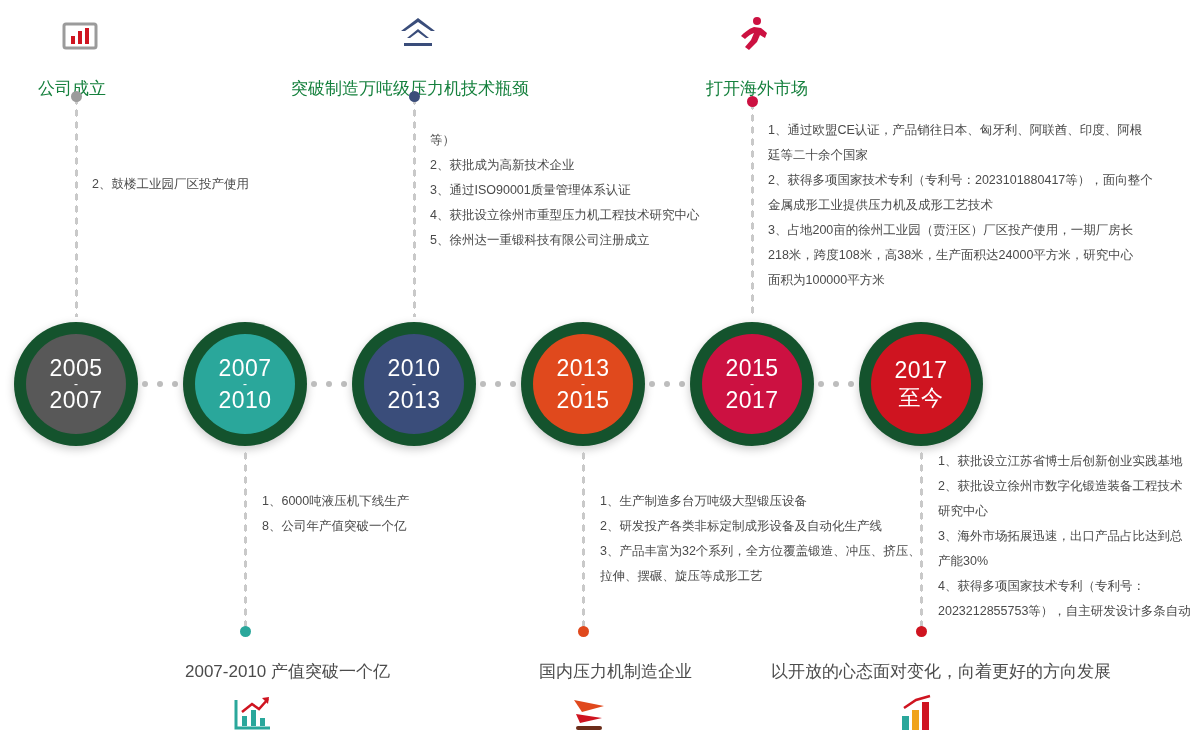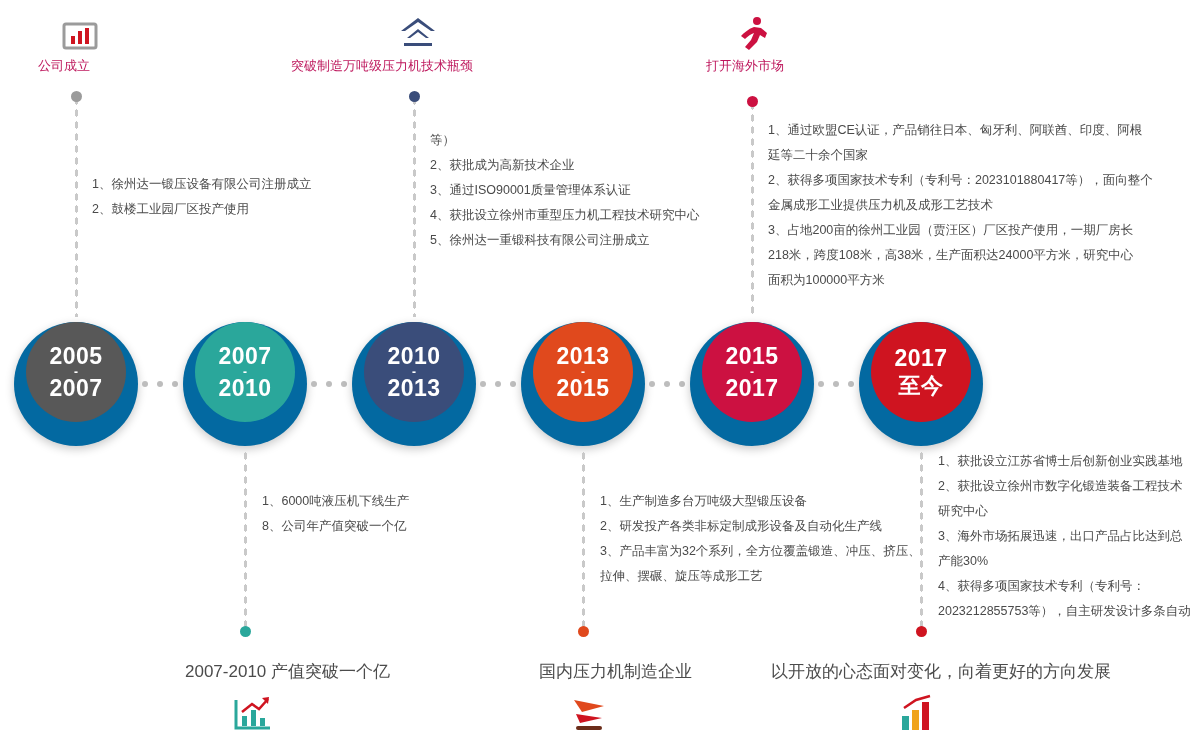--- a/index.html
+++ b/index.html
@@ -11,23 +11,23 @@
     position:relative;
     overflow:hidden;
   }
   .canvas{position:relative;width:1200px;height:738px;}
 
   
   .node{
     position:absolute;
     width:124px;height:124px;
     border-radius:50%;
-    background:#0369a1;
+    background:#14532d;
     box-shadow:0 3px 10px rgba(0,0,0,.22);
-    display:flex;justify-content:center;font-weight:bold;
+    display:flex;align-items:center;justify-content:center;
   }
   .node .inner{
     width:100px;height:100px;border-radius:50%;
     display:flex;flex-direction:column;align-items:center;justify-content:center;
     color:#fff;line-height:1.08;
   }
   .node .y1,.node .y2{font-size:23px;letter-spacing:.5px;}
   .node .dash{font-size:12px;line-height:6px;height:7px;}
 
   .dots-h{
@@ -47,21 +47,21 @@
   }
   .vcap{
     position:absolute;width:11px;height:11px;border-radius:50%;
   }
 
   
   .block{position:absolute;font-size:12.5px;line-height:25px;color:#4a4a4a;}
   .block p{margin:0;}
 
   
-  .head{position:absolute;font-size:13px;color:#be185d;white-space:nowrap;}
+  .head{position:absolute;font-size:17px;color:#15803d;white-space:nowrap;margin-top:20px;}
   .foot{position:absolute;font-size:17px;color:#4b4b4b;white-space:nowrap;}
 
   .icon{position:absolute;}
 </style>
 </head>
 <body>
 
 <div class="canvas">
 
   <div class="icon" style="left:62px;top:20px;">
@@ -94,21 +94,20 @@
   <div class="vline" style="left:74px;top:95px;height:222px;"></div>
   <div class="vcap" style="left:71px;top:91px;background:#9b9b9b;"></div>
 
   <div class="vline" style="left:412px;top:95px;height:222px;"></div>
   <div class="vcap" style="left:409px;top:91px;background:#3a4d7a;"></div>
 
   <div class="vline" style="left:750px;top:100px;height:217px;"></div>
   <div class="vcap" style="left:747px;top:96px;background:#cc1141;"></div>
 
   <div class="block" style="left:92px;top:172px;width:300px;">
-    <p>1、徐州达一锻压设备有限公司注册成立</p>
     <p>2、鼓楼工业园厂区投产使用</p>
   </div>
 
   <div class="block" style="left:430px;top:128px;width:330px;">
     <p>等）</p>
     <p>2、获批成为高新技术企业</p>
     <p>3、通过ISO90001质量管理体系认证</p>
     <p>4、获批设立徐州市重型压力机工程技术研究中心</p>
     <p>5、徐州达一重锻科技有限公司注册成立</p>
   </div>

